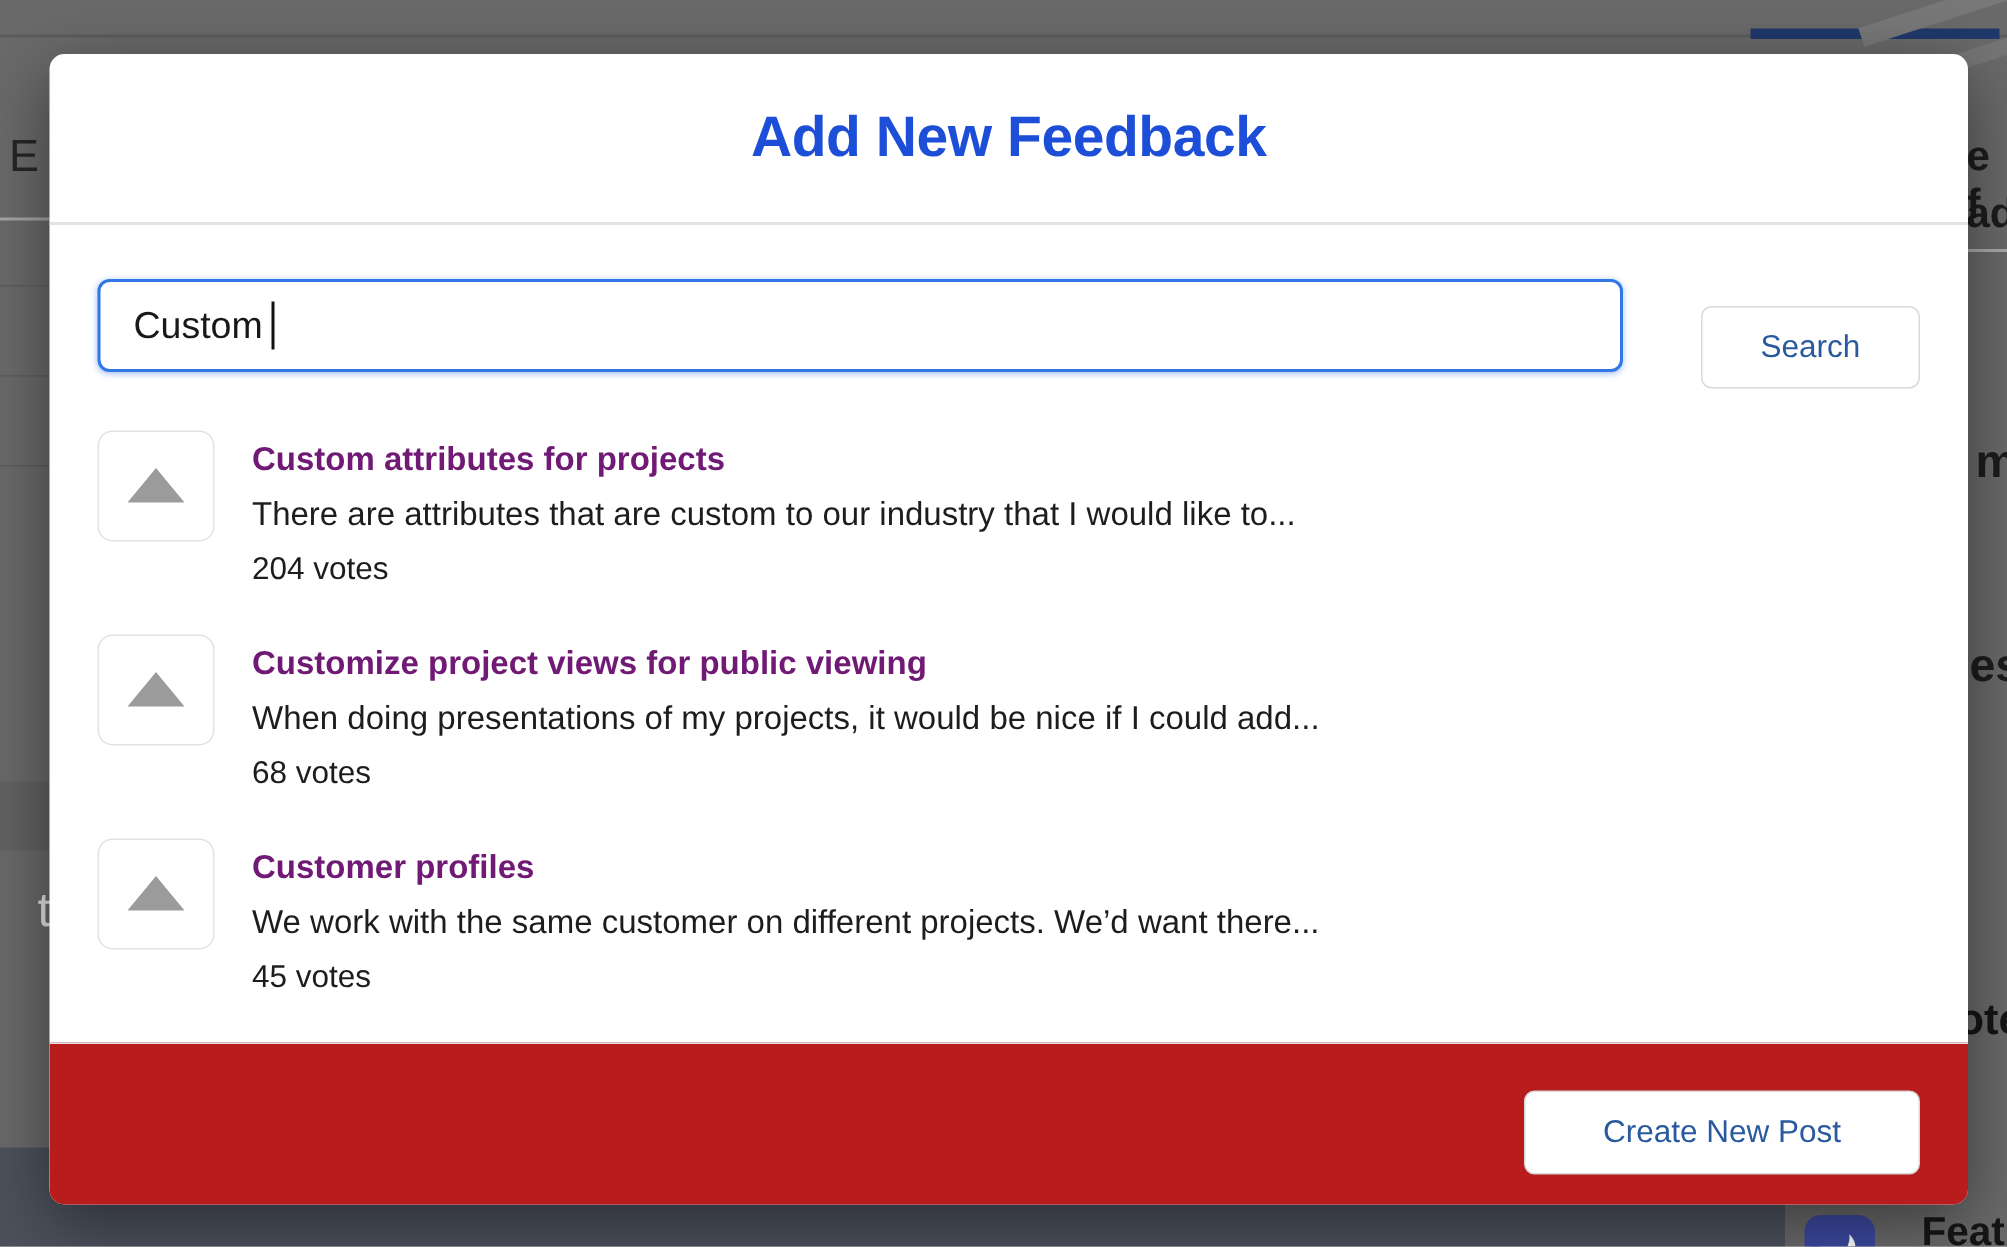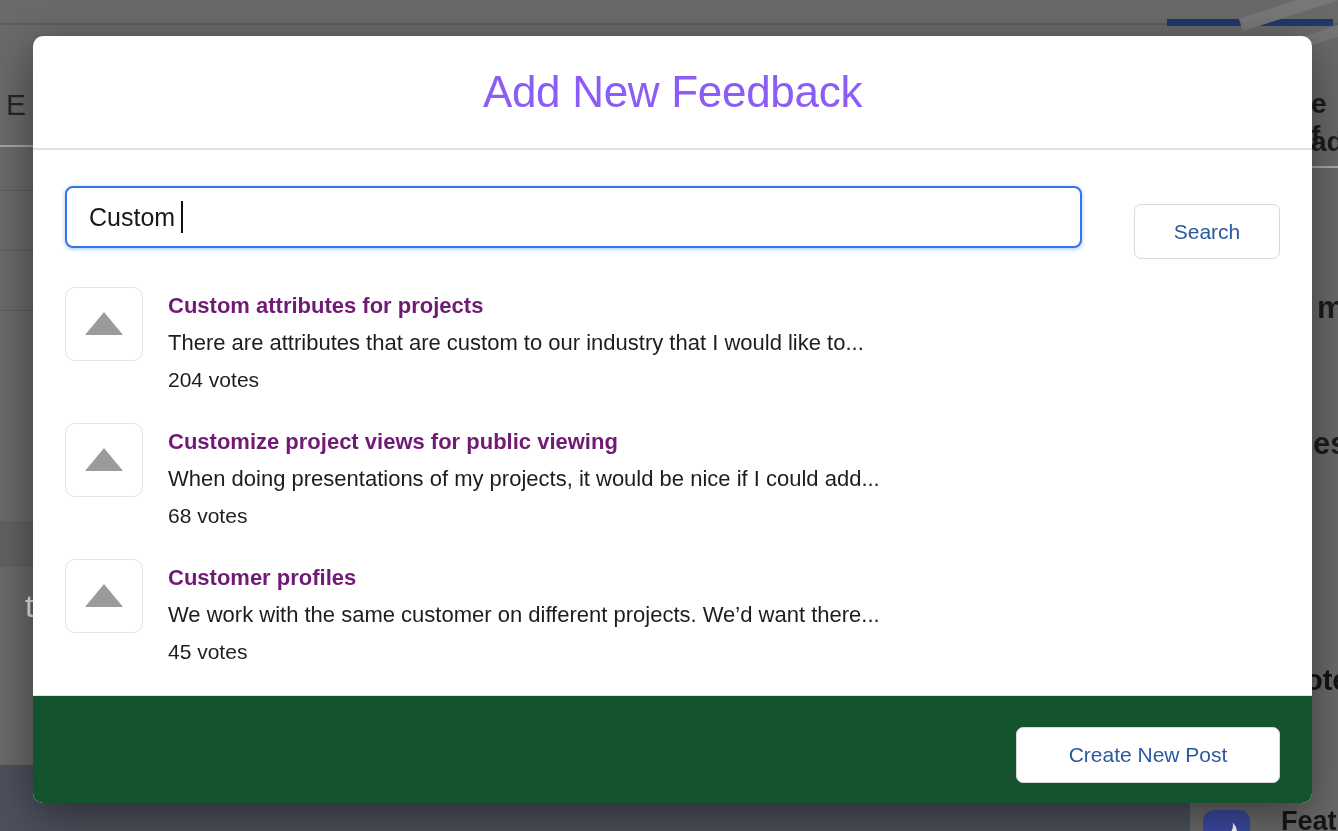--- a/index.html
+++ b/index.html
@@ -29,41 +29,41 @@
   .br-icon .c1{position:absolute; left:10px; top:10px; width:24px; height:24px; border-radius:50%; background:#ffffff;}
   .br-icon .c2{position:absolute; left:4px; top:2px; width:26px; height:26px; border-radius:50%; background:#3c49a0;}
   .br-feat{left:1281px; top:806px; font-size:27px; font-weight:bold; color:#161616;}
 
   
   .modal{position:absolute; left:33px; top:36px; width:1279px; height:767px;
          background:#ffffff; border-radius:10px; box-shadow:0 12px 45px rgba(0,0,0,0.45);
          display:flex; flex-direction:column; overflow:hidden;}
   .modal-header{height:112px; flex:0 0 auto; border-bottom:2px solid #e2e2e2;
                 display:flex; align-items:center; justify-content:center;}
-  .modal-title{font-size:44px; font-weight:400; color:#8b5cf6; letter-spacing:-0.3px;}
+  .modal-title{font-size:38px; font-weight:700; color:#1d4ed8; letter-spacing:-0.3px;}
   .modal-body{flex:1 1 auto; padding:36px 32px 0 32px;}
   .search-row{display:flex; align-items:flex-start;gap:20px;}
   .search-box{position:relative; width:1032px; height:62px; margin-right:32px;}
   .search-input{box-sizing:border-box; width:100%; height:100%; border:2px solid #3178e6; border-radius:8px;
                 padding:0 22px; font-size:25px; color:#181818; outline:none;
                 box-shadow:0 1px 4px rgba(49,120,230,0.45); font-family:"Liberation Sans", sans-serif;}
   .caret{position:absolute; left:116px; top:15px; width:2px; height:32px; background:#111;}
   .search-btn{width:148px; height:55px; margin-top:18px; background:#fff; border:1px solid #d9d9d9; border-radius:7px;
               color:#2a5a9e; font-size:21px; cursor:pointer; font-family:"Liberation Sans", sans-serif;}
   .results{margin-top:28px;}
   .result-item{display:flex; margin-bottom:25px; cursor:pointer;}
   .vote-tile{flex:0 0 auto; width:78px; height:74px; border:1px solid #e2e2e2; border-radius:10px;
              display:flex; align-items:center; justify-content:center; padding-bottom:2px; box-sizing:border-box;
              background:#fff; margin-right:25px;}
   .up-triangle{width:0; height:0; border-left:19px solid transparent; border-right:19px solid transparent;
                border-bottom:23px solid #9b9b9b;}
   .result-text{line-height:37px; font-size:22px; color:#1d1d1d;}
   .result-title{font-weight:bold; color:#701a75;}
   .result-votes{font-size:21px;}
-  .modal-footer{flex:0 0 auto; height:117px; background:#14532d; border-top:1px solid #e1e1e1;
+  .modal-footer{flex:0 0 auto; height:117px; background:#b91c1c; border-top:1px solid #e1e1e1;
                 display:flex; align-items:center; justify-content:flex-end; padding-right:32px;}
   .create-btn{width:264px; height:56px; background:#fff; border:1px solid #d9d9d9; border-radius:7px;
               color:#2a5a9e; font-size:21px; cursor:pointer; font-family:"Liberation Sans", sans-serif;}
 </style>
 </head>
 <body>
 
 <div class="stage">
 
   <div class="frag top-hairline"></div>

